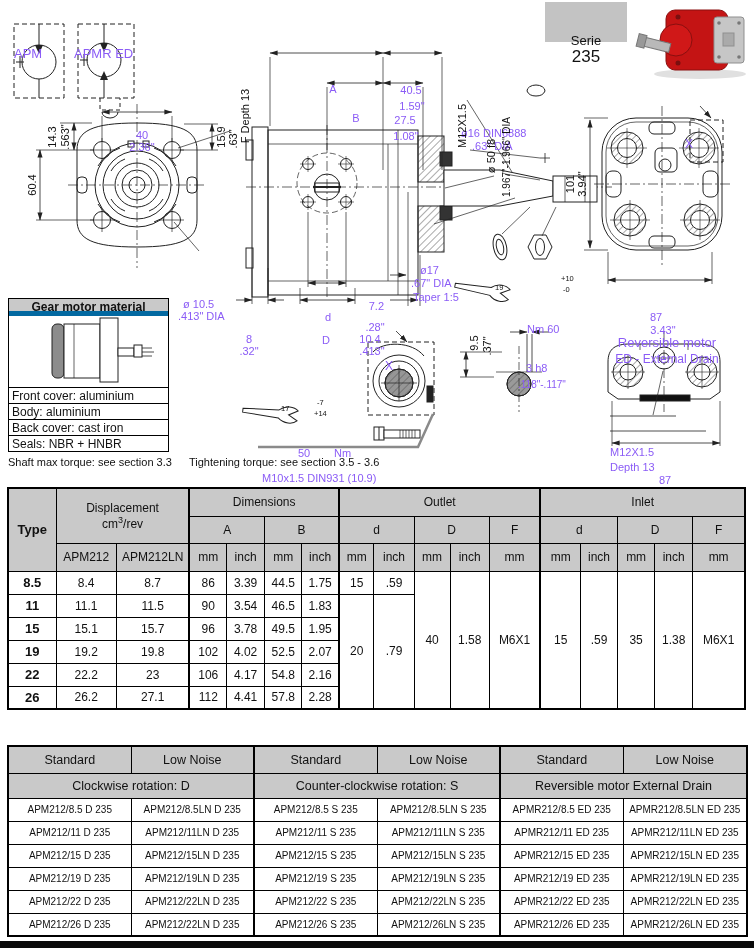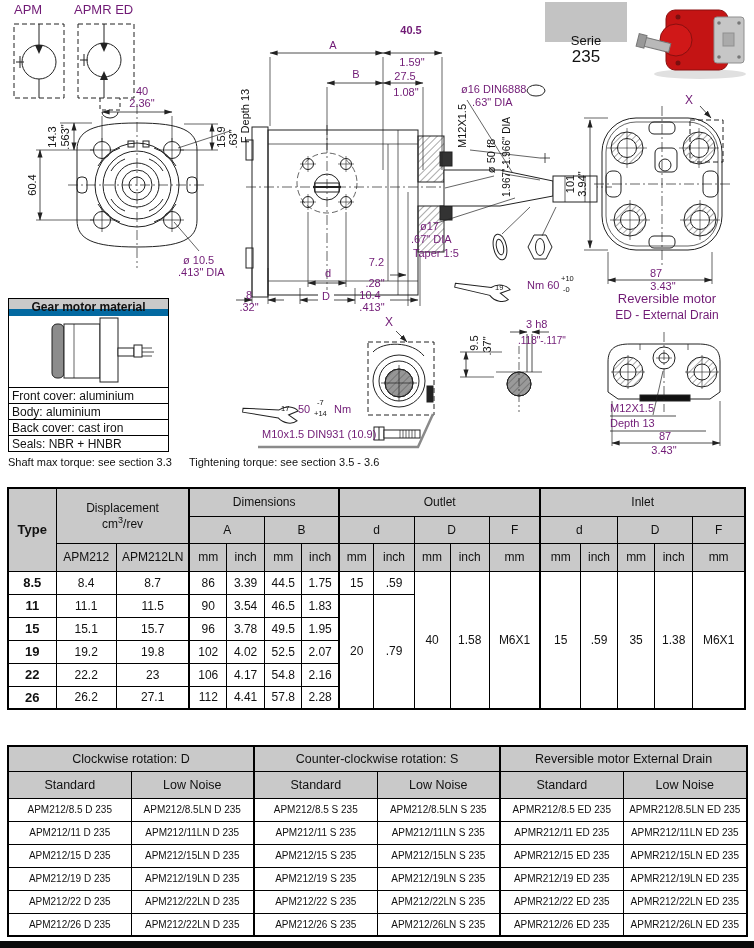--- a/index.html
+++ b/index.html
@@ -1,31 +1,31 @@
 <!DOCTYPE html>
 <html><head>
 <meta charset="utf-8">
 <style>
   * { margin:0; padding:0; box-sizing:border-box; }
   html,body { background:#fff; }
   body { font-family:"Liberation Sans", sans-serif; color:#111; }
   #page { position:relative; width:754px; height:948px; background:#fff; overflow:hidden; }
   #art { position:absolute; left:0; top:0; }
-  .lb { position:absolute; font-size:11px; white-space:nowrap; color:#701a75; line-height:1.1; }
+  .lb { position:absolute; font-size:11px; white-space:nowrap; color:#8b5cf6; line-height:1.1;margin-top:44px; }
   .c { text-align:center; }
   .s10 { font-size:10px; }
   .sm { position:absolute; font-size:7.5px; white-space:nowrap; }
   .rl { position:absolute; font-size:11px; white-space:nowrap; transform:translate(-50%,-50%) rotate(-90deg); }
   .rl10 { font-size:10px; }
   .wbg { background:#fff; padding:0 1px; }
   .serie { position:absolute; left:545px; top:2px; width:82px; height:40px; background:#c3c3c3; text-align:center; }
   .serie .l1 { font-size:13px; padding-top:3px; line-height:14px;margin-top:29px; }
   .serie .l2 { font-size:17px; line-height:18px; }
   .mbox { position:absolute; left:8px; top:298px; width:161px; height:154px; border:1px solid #000; }
-  .mbox .mh { height:17px; background:#c9c9c9; border-bottom:7px solid #0369a1; text-align:center; font-size:12px; font-weight:bold; line-height:17px; }
+  .mbox .mh { height:17px; background:#c9c9c9; border-bottom:5px solid #0369a1; text-align:center; font-size:12px; font-weight:bold; line-height:17px; }
   .mbox .mimg { height:71px; }
   .mbox .mr { border-top:1px solid #000; font-size:12px; padding:1px 3px; height:16px; line-height:14px; }
   .note { position:absolute; font-size:11px; white-space:nowrap; }
   table { border-collapse:collapse; position:absolute; table-layout:fixed; background:#fff; }
   td { border:1px solid #000; text-align:center; font-size:12px; overflow:hidden; padding:0; }
   #t1 { left:7px; top:487px; width:739px; border:2px solid #000; }
   #t1 .hd td { background:#c9c9c9; }
   #t2 { left:7px; top:745px; width:739px; border:2px solid #000; }
   #t2 .hd td { background:#c9c9c9; font-size:12.5px; }
   #t2 td { font-size:10px; height:23px; }
@@ -344,21 +344,21 @@
 <div class="rl" style="left:52px;top:137px;">14.3</div>
 <div class="rl" style="left:65px;top:137px;">.563"</div>
 <div class="rl" style="left:32px;top:185px;">60.4</div>
 <div class="rl" style="left:221px;top:137px;">15.9</div>
 <div class="rl" style="left:233px;top:139px;">.63"</div>
 <div class="rl" style="left:245px;top:116px;">F Depth 13</div>
 <div class="lb" style="left:183px;top:254px;">ø 10.5</div>
 <div class="lb" style="left:178px;top:266px;">.413" DIA</div>
 
 <div class="lb c" style="left:325px;top:39px;width:16px;">A</div>
-<div class="lb c" style="left:396px;top:24px;width:30px;font-weight:bold;">40.5</div>
+<div class="lb c" style="left:396px;top:40px;width:30px;">40.5</div>
 <div class="lb c" style="left:398px;top:56px;width:28px;">1.59"</div>
 <div class="lb c" style="left:348px;top:68px;width:16px;">B</div>
 <div class="lb c" style="left:391px;top:70px;width:28px;">27.5</div>
 <div class="lb c" style="left:392px;top:86px;width:28px;">1.08"</div>
 <div class="lb" style="left:461px;top:83px;">ø16 DIN6888</div>
 <div class="lb" style="left:472px;top:96px;">.63" DIA</div>
 <div class="rl" style="left:462px;top:126px;">M12X1.5</div>
 <div class="rl" style="left:491px;top:156px;">ø 50 f8</div>
 <div class="rl rl10" style="left:506px;top:157px;">1.967"-1.966" DIA</div>
 <div class="lb" style="left:420px;top:220px;">ø17</div>
@@ -546,32 +546,32 @@
 <table id="t2">
   <colgroup>
     <col style="width:123px">
         <col style="width:123px">
         <col style="width:123px">
     <col style="width:123px">
         <col style="width:123px">
         <col style="width:124px">
   </colgroup>
   <tbody>
-        <tr class="hd" style="height:25px;">
-    <td colspan="2">Clockwise rotation: D</td>
-    <td colspan="2" class="bl2">Counter-clockwise rotation: S</td>
-    <td colspan="2" class="bl2">Reversible motor External Drain</td>
-  </tr>
-  <tr class="hd" style="height:27px;">
+        <tr class="hd" style="height:27px;">
     <td>Standard</td>
     <td>Low Noise</td>
     <td class="bl2">Standard</td>
     <td>Low Noise</td>
     <td class="bl2">Standard</td>
     <td>Low Noise</td>
+  </tr>
+  <tr class="hd" style="height:25px;">
+    <td colspan="2">Clockwise rotation: D</td>
+    <td colspan="2" class="bl2">Counter-clockwise rotation: S</td>
+    <td colspan="2" class="bl2">Reversible motor External Drain</td>
   </tr>
   <tr>
     <td>APM212/8.5 D 235</td>
     <td>APM212/8.5LN D 235</td>
     <td class="bl2">APM212/8.5 S 235</td>
     <td>APM212/8.5LN S 235</td>
     <td class="bl2">APMR212/8.5 ED 235</td>
     <td>APMR212/8.5LN ED 235</td>
   </tr>
   <tr>

